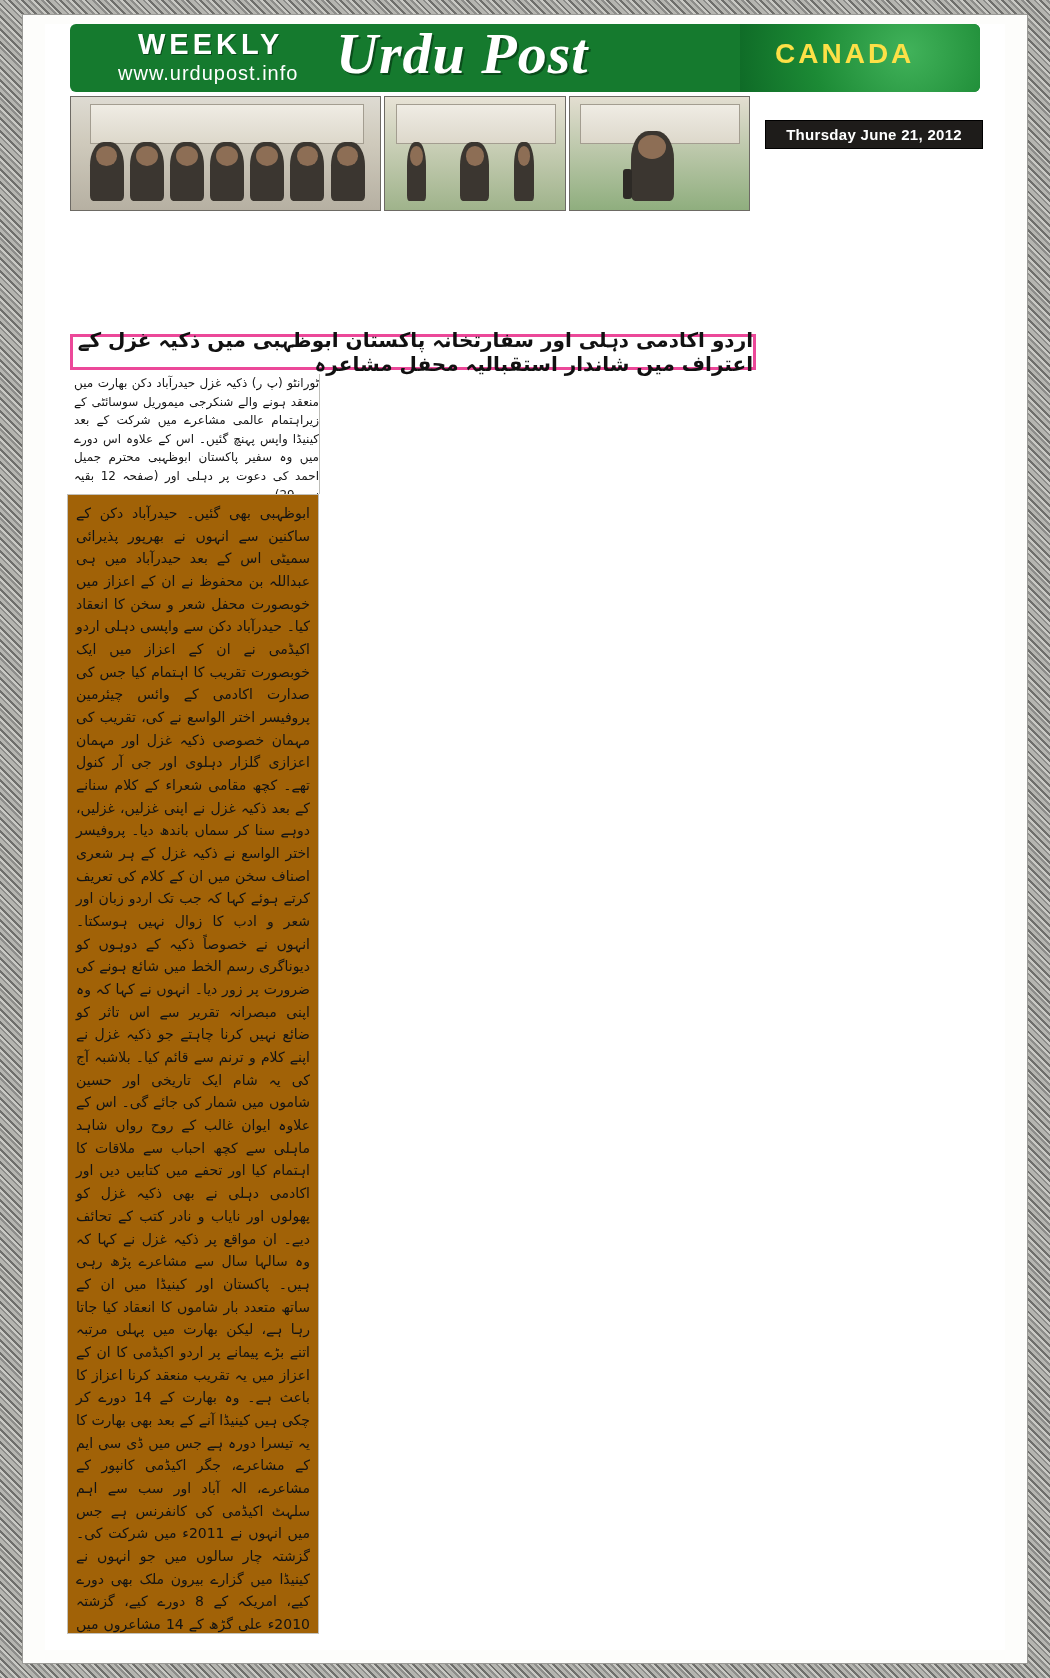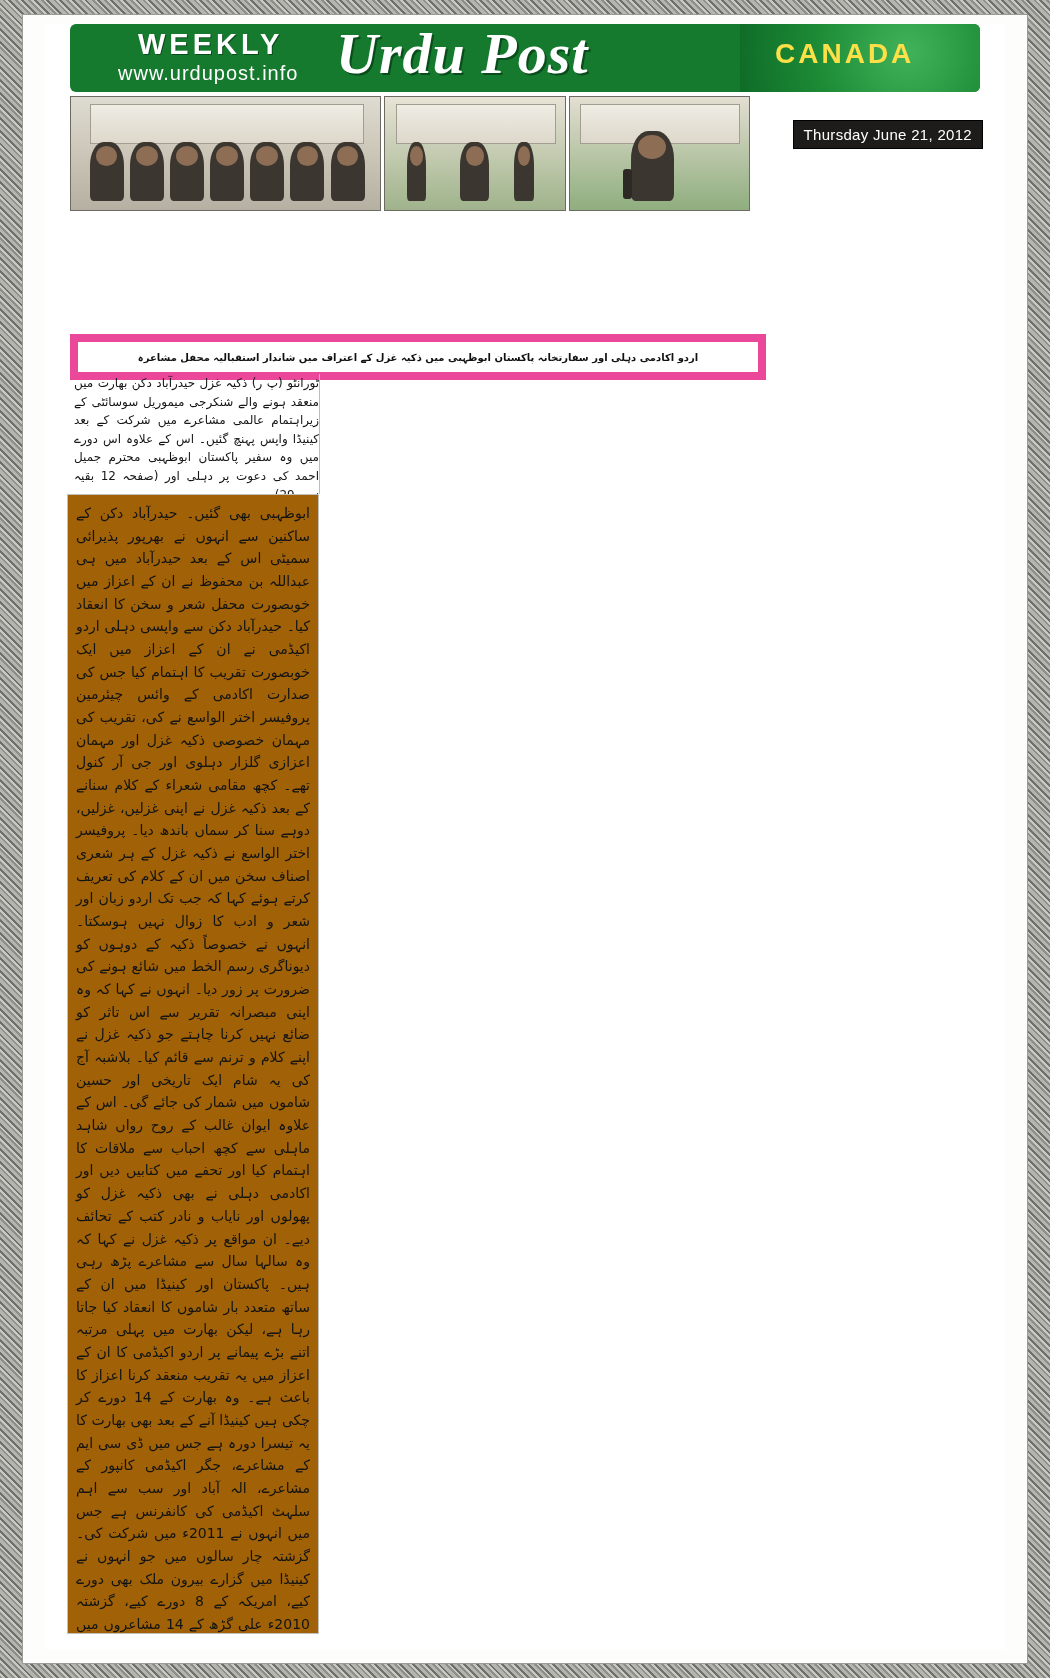--- a/index.html
+++ b/index.html
@@ -158,22 +158,22 @@
     border-radius: 3px;
   }
   
   .date-box {
     position: absolute;
     right: 22px;
     top: 96px;
     background: #1e1c1a;
     color: #ffffff;
     font-size: 15px;
-    font-weight: normal;
-    padding: 5px 10px;
+    font-weight: bold;
+    padding: 5px 20px;
     letter-spacing: 0.3px;
     border: 1px solid #000;
   }
   .date-green {
     position: absolute;
     right: 22px;
     top: 72px;
     width: 190px;
     height: 115px;
     background: radial-gradient(circle at 60% 30%, #5fc074 0%, #2d9a45 60%, #157a2e 100%);
@@ -213,27 +213,27 @@
     letter-spacing: 1px;
   }
   
   .subhead {
     position: absolute;
     left: 25px;
     top: 310px;
     width: 680px;
     height: 30px;
     background: #ffffff;
-    border: 8px solid #ec4899;
+    border: 3px solid #ec4899;
     display: flex;
     align-items: center;
     justify-content: center;
     direction: rtl;
     font-family: "DejaVu Sans", sans-serif;
-    font-size: 10px;
+    font-size: 20px;
     font-weight: bold;
     color: #111;
   }
   
   .intro-col {
     position: absolute;
     left: 25px;
     top: 350px;
     width: 245px;
     height: 120px;

